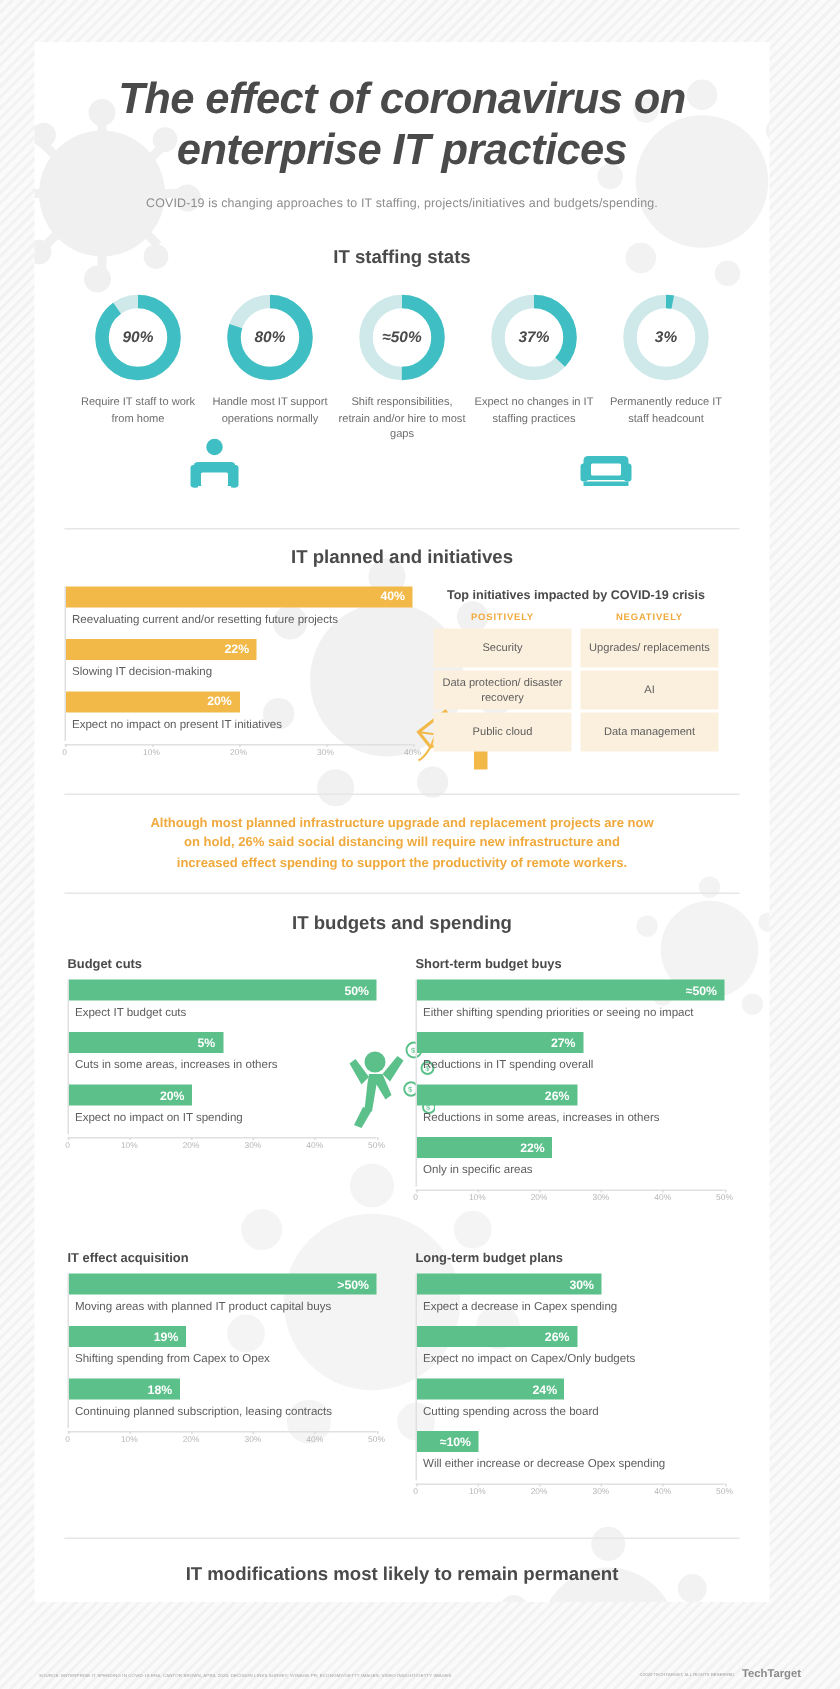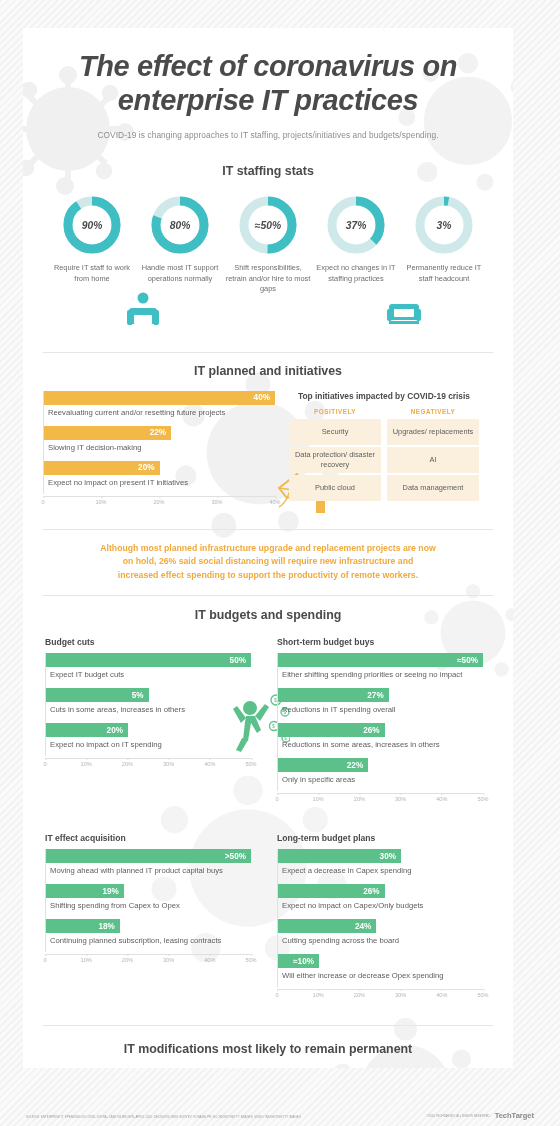--- a/index.html
+++ b/index.html
@@ -462,21 +462,21 @@
               <div class="tk" style="left: 60%;">30%</div>
               <div class="tk" style="left: 80%;">40%</div>
               <div class="tk" style="left: 100%;">50%</div>
             </div>
           </div>
           <div class="chart" style="width: 206px;">
             <div class="ctitle">IT effect acquisition</div>
             <div class="plot">
               <div class="bar-grp">
                 <div class="bar green" style="width:100%">&gt;50%</div>
-                <div class="bar-lbl">Moving ahead with planned IT product capital buys</div>
+                <div class="bar-lbl">Moving areas with planned IT product capital buys</div>
               </div>
               <div class="bar-grp">
                 <div class="bar green" style="width:38%">19%</div>
                 <div class="bar-lbl">Shifting spending from Capex to Opex</div>
               </div>
               <div class="bar-grp">
                 <div class="bar green" style="width:36%">18%</div>
                 <div class="bar-lbl">Continuing planned subscription, leasing contracts</div>
               </div>
             </div>

